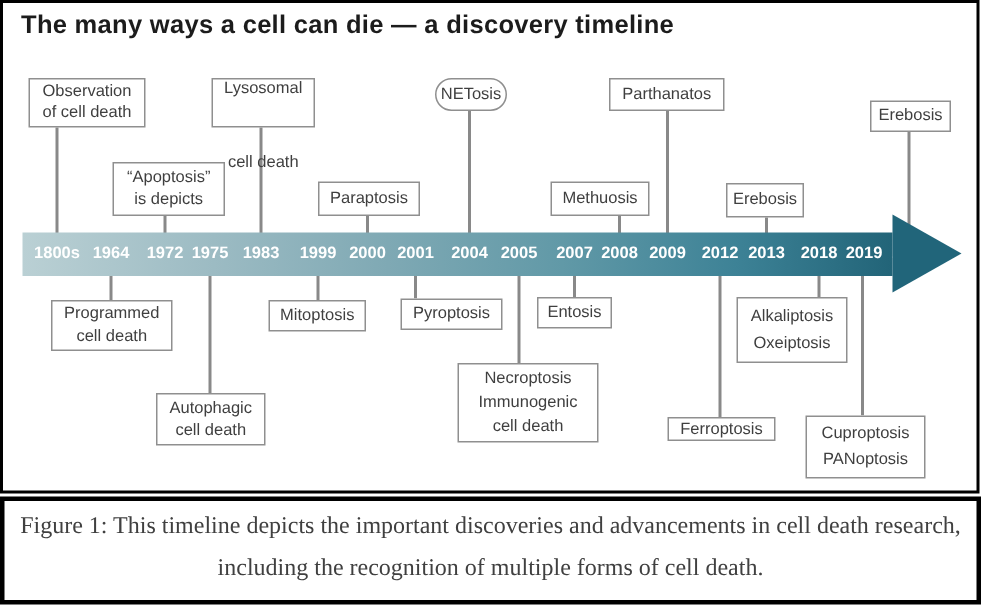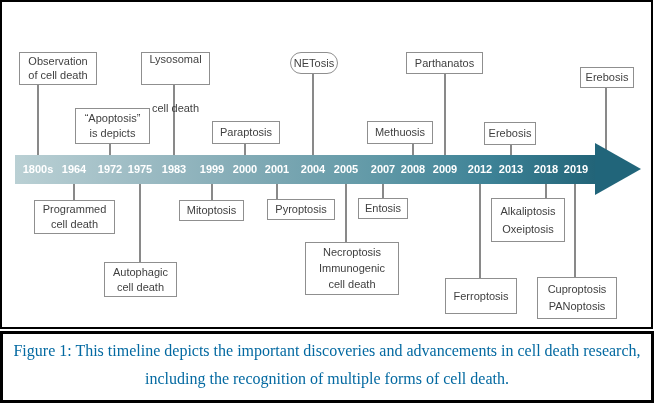--- a/index.html
+++ b/index.html
@@ -89,29 +89,30 @@
     display: flex;
     align-items: flex-start;
     justify-content: center;
   }
   #figure-caption {
     margin: 3px 0 0 0;
     width: 632px;
     font-family: "Liberation Serif", serif;
     font-size: 16px;
     line-height: 1.75;
-    color: #0369a1;
+    color: #404040;
     text-align: center;
   }
 </style>
 </head>
 <body>
 
 <div id="stage">
   <div id="timeline-panel">
+    <h1 id="figure-title">The many ways a cell can die — a discovery timeline</h1>
     <div id="diagram">
       <div id="connector-layer">
           <div class="connector" style="left: 35.25px; top: 82px; height: 72px;"></div>
           <div class="connector" style="left: 107.25px; top: 141px; height: 13px;"></div>
           <div class="connector" style="left: 171.25px; top: 82px; height: 72px;"></div>
           <div class="connector" style="left: 242.25px; top: 141px; height: 13px;"></div>
           <div class="connector" style="left: 310.25px; top: 71px; height: 83px;"></div>
           <div class="connector" style="left: 410.25px; top: 141px; height: 13px;"></div>
           <div class="connector" style="left: 442.25px; top: 71px; height: 83px;"></div>
           <div class="connector" style="left: 508.25px; top: 142px; height: 12px;"></div>
@@ -193,21 +194,21 @@
             <div class="event-line">Pyroptosis</div>
           </div>
           <div class="event-box" style="left: 303px; top: 240px; width: 94px; height: 53px;">
             <div class="event-line">Necroptosis</div>
             <div class="event-line">Immunogenic</div>
             <div class="event-line">cell death</div>
           </div>
           <div class="event-box" style="left: 356px; top: 196px; width: 50px; height: 21px;">
             <div class="event-line">Entosis</div>
           </div>
-          <div class="event-box" style="left: 443px; top: 276px; width: 72px; height: 36px;">
+          <div class="event-box" style="left: 443px; top: 276px; width: 72px; height: 16px;">
             <div class="event-line">Ferroptosis</div>
           </div>
           <div class="event-box" style="left: 489px; top: 196px; width: 74px; height: 44px;">
             <div class="event-line">Alkaliptosis</div>
             <div class="event-line">Oxeiptosis</div>
           </div>
           <div class="event-box" style="left: 535px; top: 275px; width: 80px; height: 42px;">
             <div class="event-line">Cuproptosis</div>
             <div class="event-line">PANoptosis</div>
           </div>

